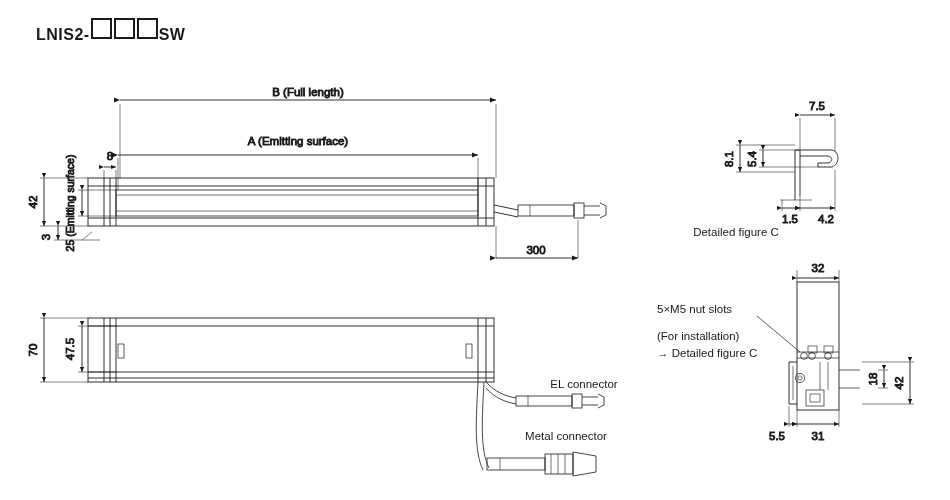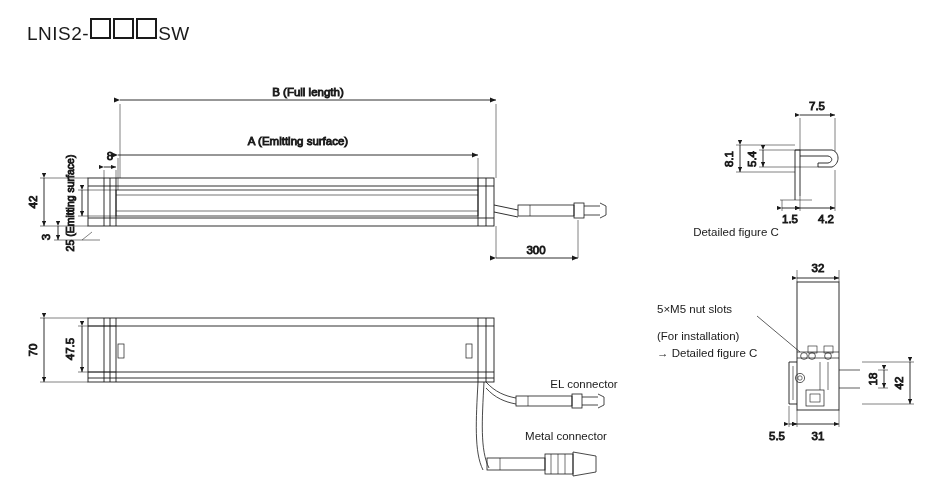--- a/index.html
+++ b/index.html
@@ -11,24 +11,24 @@
     position: relative;
     width: 950px;
     height: 500px;
     background: #ffffff;
     font-family: "Liberation Sans", sans-serif;
     color: #1a1a1a;
     overflow: hidden;
   }
   .title {
     position: absolute;
-    left: 27px;
+    left: 36px;
     top: 18px;
-    font-size: 19px;
-    font-weight: normal;
+    font-size: 16px;
+    font-weight: bold;
     letter-spacing: 0.5px;
     white-space: nowrap;
   }
   .title .sq {
     display: inline-block;
     width: 17px;
     height: 17px;
     border: 2px solid #1a1a1a;
     margin: 0 1px;
     vertical-align: 1px;

